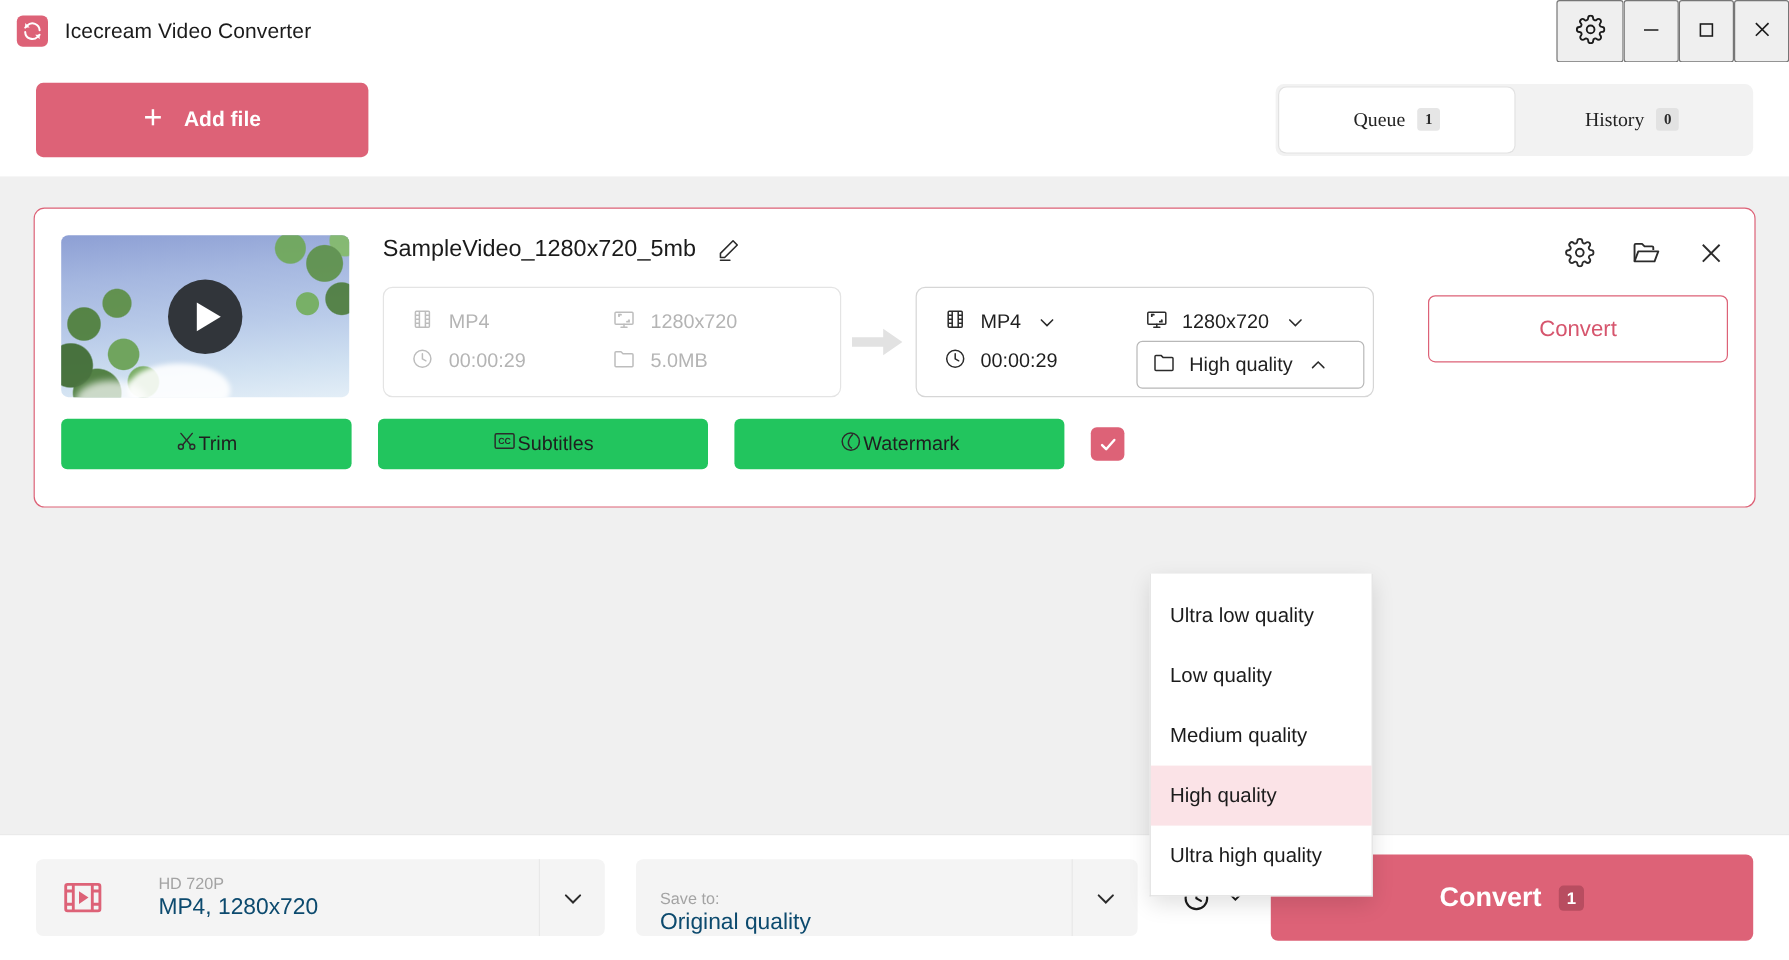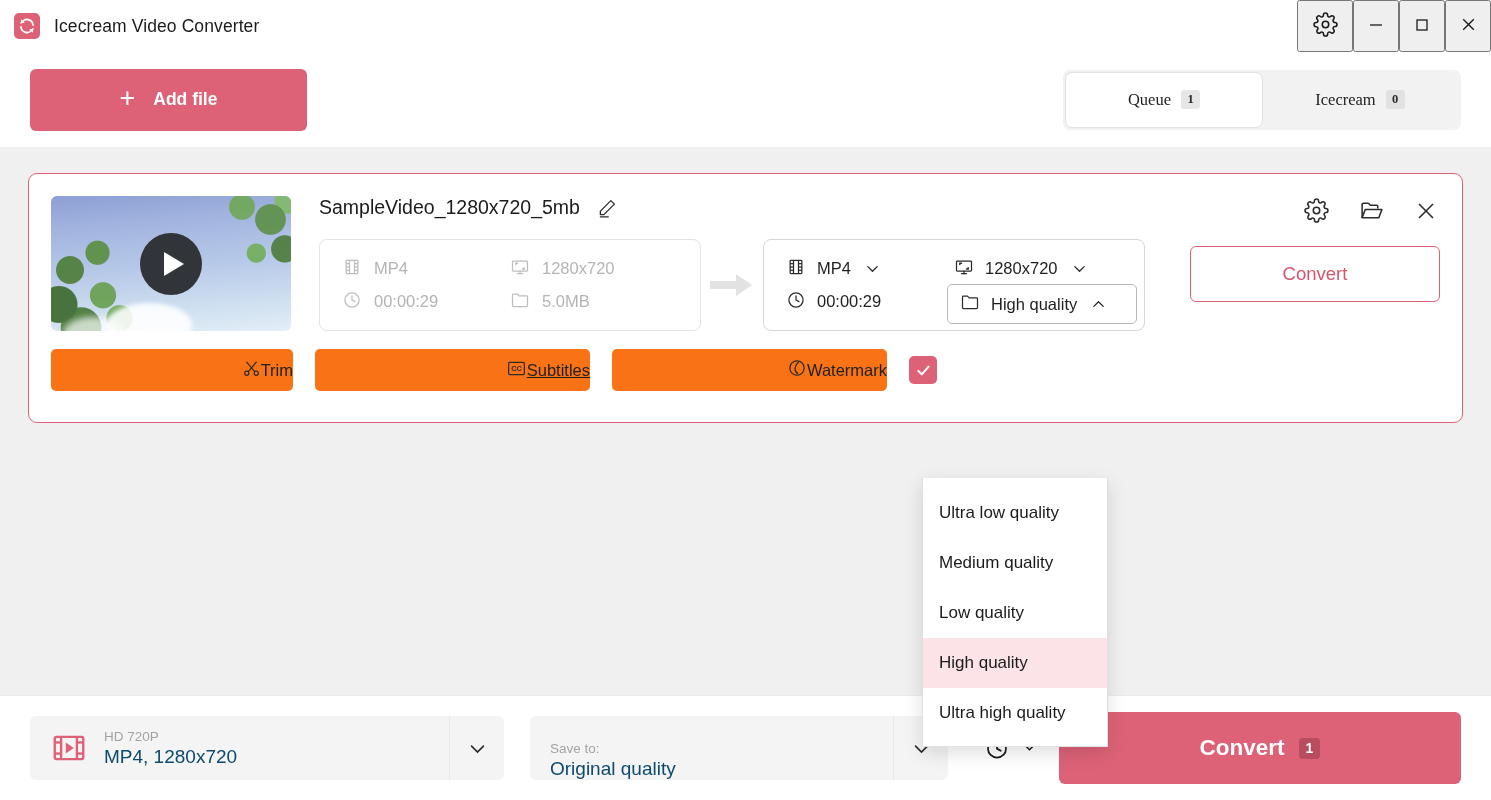--- a/index.html
+++ b/index.html
@@ -200,38 +200,38 @@
     position: absolute; right: 22px; top: 22px;
     display: flex; align-items: center; gap: 26px;
   }
   .icon-btn { background:none;border:none;cursor:pointer;display:flex;align-items:center;justify-content:center;padding:2px;}
 
   .card-actions {
     display: flex; align-items: center; gap: 22px;
     padding: 0 22px; margin-top: 18px;
   }
   .action-btn {
-    height: 42px; background: #f97316; border: none; border-radius: 5px;
-    display: flex; align-items: center; justify-content: flex-end; 
+    height: 42px; background: #22c55e; border: none; border-radius: 5px;
+    display: flex; align-items: center; justify-content: center; 
     font-size: 16.5px; color: #1f1f1f; cursor: pointer;
     font-family: "Liberation Sans", sans-serif;
   }
   .action-btn.trim { width: 242px; }
-  .action-btn.subs { width: 275px; text-decoration: underline; }
+  .action-btn.subs { width: 275px; }
   .action-btn.wm   { width: 275px; }
   .checkbox {
     width: 28px; height: 28px; border-radius: 5px;
     background: #dd6277; display:flex;align-items:center;justify-content:center;
     cursor:pointer; flex: 0 0 28px;
   }
 
   
   .quality-menu {
     position: absolute;
-    left: 922px; top: 331px;
+    left: 958px; top: 331px;
     width: 186px;
     background: #fff;
     border: 1px solid #e0e0e0;
     border-top: none;
     box-shadow: 0 6px 18px rgba(0,0,0,.13);
     z-index: 60;
     padding: 10px 0 8px 0;
     text-align: center;
   }
   .quality-item {
@@ -247,20 +247,21 @@
     background: #fff;
     display: flex; align-items: center;
     padding: 0 30px; gap: 0;
     border-top: 1px solid #eaeaea;
   }
   .preset-sel {
     width: 474px; height: 64px;
     background: #f4f4f4; border-radius: 6px;
     display: flex; align-items: center;
     cursor: pointer;
+    gap: 28px;
   }
   .preset-icon { margin: 0 16px 0 20px; display:flex;align-items:center; }
   .preset-text { flex: 1 1 auto; display: flex; flex-direction: column; gap: 2px; }
   .preset-small { font-size: 13.5px; color: #a3a3a3; }
   .preset-big { font-size: 19px; color: #0c4a6e; }
   .sel-chev {
     width: 55px; height: 64px; display: flex; align-items: center; justify-content: center;
     border-left: 1px solid #e8e8e8;
   }
   .saveto-sel {
@@ -342,21 +343,21 @@
       <span class="plus-ico">+</span>
       <span>Add file</span>
     </button>
     <div class="toolbar-spacer"></div>
     <div class="tabs">
       <button class="tab active">
         <span>Queue</span>
         <span class="tab-badge">1</span>
       </button>
       <button class="tab">
-        <span>Icecream</span>
+        <span>History</span>
         <span class="tab-badge">0</span>
       </button>
     </div>
   </div>
 
   <div class="main">
 
     <div class="file-card">
 
       <div class="card-icons">
@@ -570,22 +571,22 @@
         <div class="checkbox">
           <svg width="17" height="17" viewBox="0 0 20 20" fill="none" stroke="#fff" stroke-width="2.4" stroke-linecap="round" stroke-linejoin="round">
             <polyline points="4,10.5 8,14.5 16,5.5"></polyline>
           </svg>
         </div>
       </div>
     </div>
 
     <div class="quality-menu">
       <div class="quality-item">Ultra low quality</div>
+      <div class="quality-item">Low quality</div>
       <div class="quality-item">Medium quality</div>
-      <div class="quality-item">Low quality</div>
       <div class="quality-item selected">High quality</div>
       <div class="quality-item">Ultra high quality</div>
     </div>
   </div>
 
   <div class="bottombar">
 
     <div class="preset-sel">
       <div class="preset-icon">
         <svg width="38" height="38" viewBox="0 0 24 24" fill="none" stroke="#dd6277" stroke-width="1.5">

